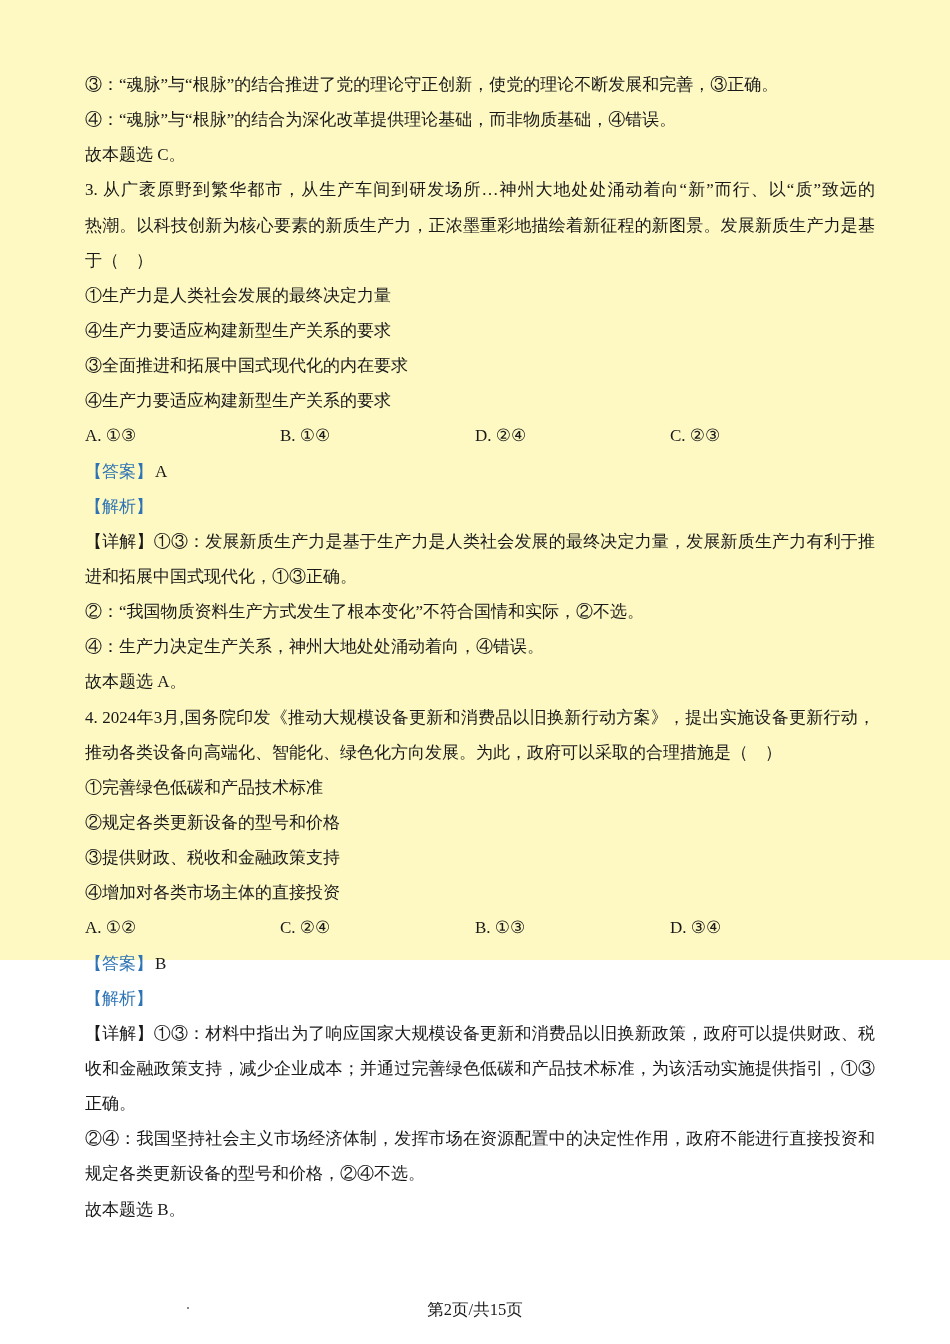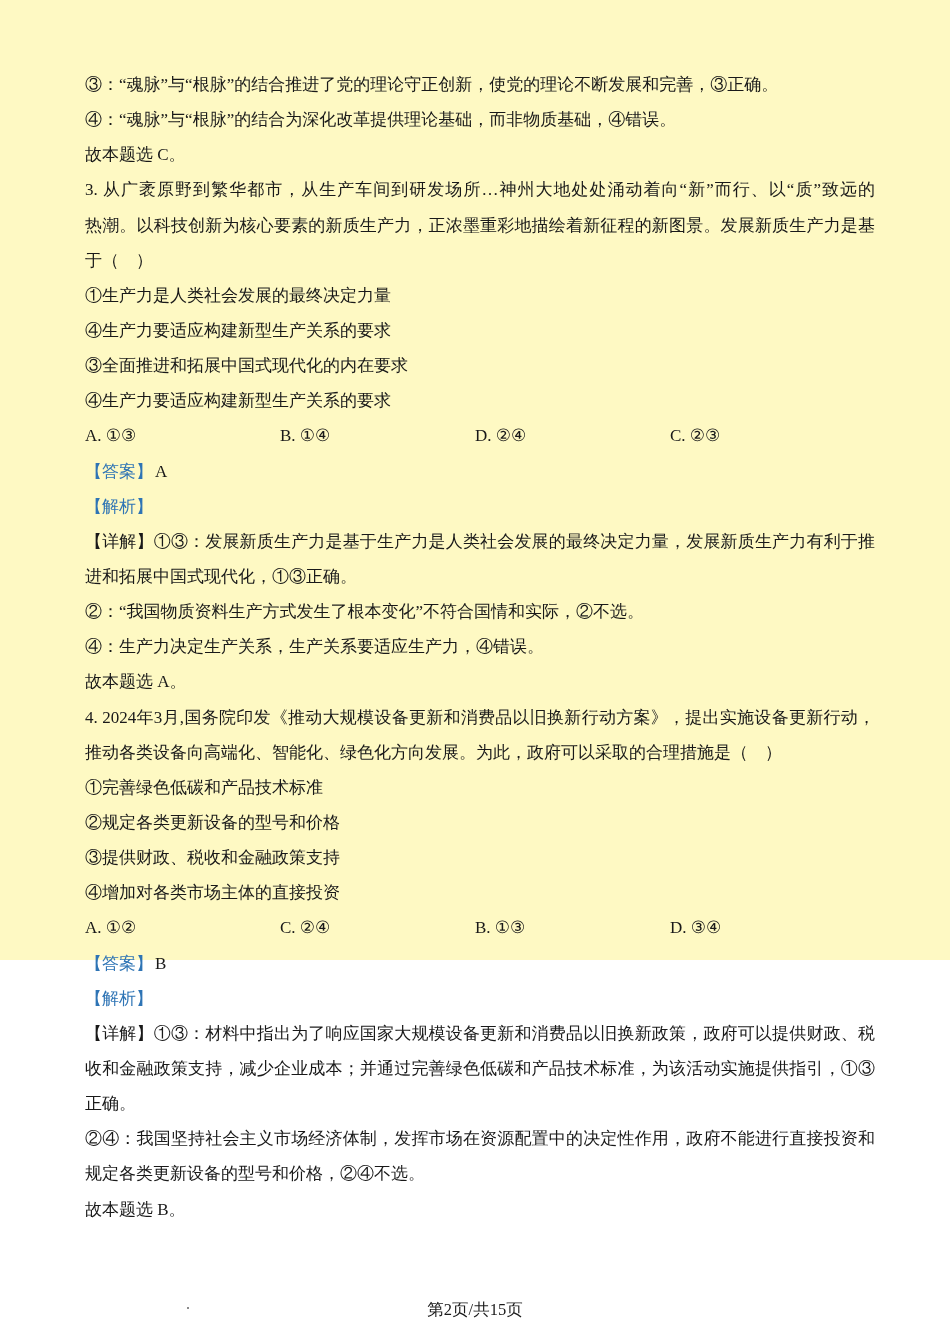--- a/index.html
+++ b/index.html
@@ -81,21 +81,21 @@
     </div>
     <div class="line">
       <span class="marker" style="color: rgb(46, 116, 181);">【答案】</span><span class="ansval">A</span>
     </div>
     <div class="line">
       <span class="marker" style="color: rgb(46, 116, 181);">【解析】</span>
     </div>
     <div class="line just">【详解】①③：发展新质生产力是基于生产力是人类社会发展的最终决定力量，发展新质生产力有利于推</div>
     <div class="line">进和拓展中国式现代化，①③正确。</div>
     <div class="line">②：“我国物质资料生产方式发生了根本变化”不符合国情和实际，②不选。</div>
-    <div class="line">④：生产力决定生产关系，生产关系要适应生产力，④错误。</div>
+    <div class="line">④：生产力决定生产关系，神州大地处处涌动着向，④错误。</div>
     <div class="line">故本题选 A。</div>
 
     <div class="line just">4. 2024年3月,国务院印发《推动大规模设备更新和消费品以旧换新行动方案》，提出实施设备更新行动，</div>
     <div class="line">推动各类设备向高端化、智能化、绿色化方向发展。为此，政府可以采取的合理措施是（　）</div>
     <div class="line">①完善绿色低碳和产品技术标准</div>
     <div class="line">②规定各类更新设备的型号和价格</div>
     <div class="line">③提供财政、税收和金融政策支持</div>
     <div class="line">④增加对各类市场主体的直接投资</div>
     <div class="line opts">
       <span class="opt">A. ①②</span>

